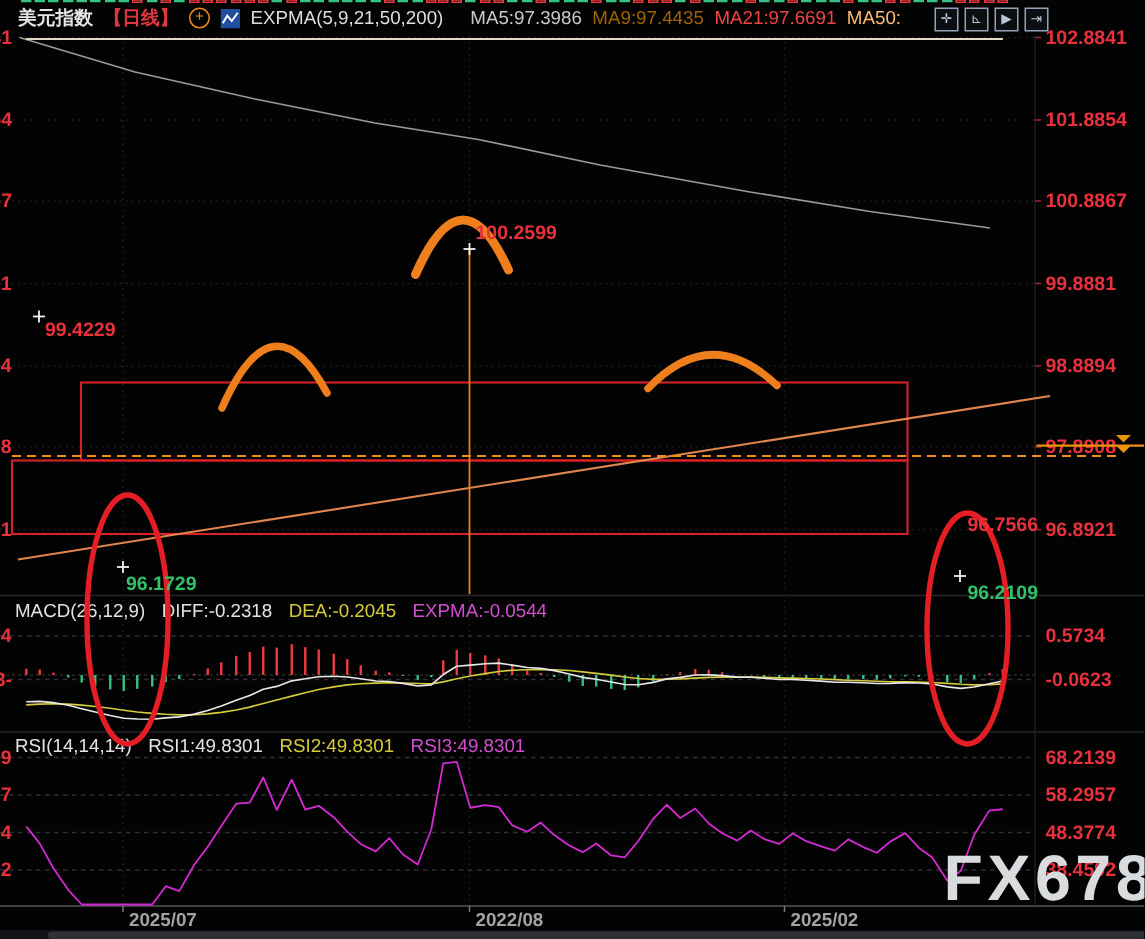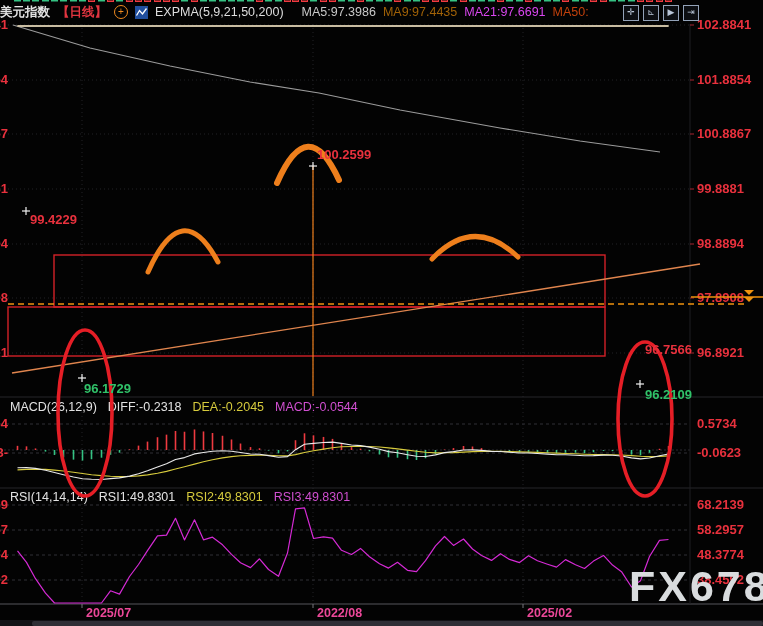--- a/index.html
+++ b/index.html
@@ -3,34 +3,34 @@
 <meta charset="utf-8">
 <style>
   html,body{margin:0;padding:0;background:#000;}
   body{width:763px;height:626px;overflow:hidden;font-family:"Liberation Sans","DejaVu Sans",sans-serif;}
   #app{position:relative;width:763px;height:626px;background:#030303;}
   svg{position:absolute;left:0;top:0;}
   #chart{z-index:1;}
   #textlayer{position:absolute;inset:0;z-index:2;pointer-events:none;}
   #overlay{z-index:3;pointer-events:none;}
   #toplabels{position:absolute;inset:0;z-index:4;pointer-events:none;}
-  #header{position:absolute;top:0;left:0;width:763px;height:24px;z-index:5;display:flex;align-items:center;gap:7px;padding-left:0;box-sizing:border-box;font-size:12.5px;}
+  #header{position:absolute;top:0;left:0;width:763px;height:24px;z-index:5;display:flex;align-items:center;gap:7px;padding-left:12px;box-sizing:border-box;font-size:12.5px;}
   .t-title{color:#e4e4e4;font-weight:700;}
   .t-period{color:#e23540;font-weight:700;}
   .plus-circle{width:12px;height:12px;border:1px solid #ef8a1f;border-radius:50%;color:#ef8a1f;font-size:10px;line-height:11px;text-align:center;}
   .t-expma{color:#dedede;}
   .t-ma5{color:#c9c9c9;margin-left:11px;}
   .t-ma9{color:#a16207;}
-  .t-ma21{color:#d946ef;}
-  .t-ma50{color:#c2410c;}
+  .t-ma21{color:#ef4444;}
+  .t-ma50{color:#fdba74;}
   #toolbar{position:absolute;right:64px;top:5px;display:flex;gap:4px;}
   .tbico{width:14px;height:14px;border:1px solid #93a2b8;color:#b9c6d8;font-size:9px;line-height:13px;text-align:center;background:#0c0e12;}
   .plabel{position:absolute;color:#e8313d;font-weight:700;font-size:13px;white-space:nowrap;}
   .frag{position:absolute;left:0;width:8px;overflow:hidden;direction:rtl;color:#e8313d;font-weight:700;font-size:13px;white-space:nowrap;}
-  .xlabel{position:absolute;color:#ec4899;font-weight:700;font-size:12.5px;white-space:nowrap;}
+  .xlabel{position:absolute;color:#a3a3a3;font-weight:700;font-size:12.5px;white-space:nowrap;}
   .panerow{position:absolute;display:flex;gap:11px;font-size:12.5px;white-space:nowrap;}
   .pw{color:#e2e2e2;} .py{color:#d6ca3d;} .pm{color:#d04fd0;}
   .ann{position:absolute;font-weight:700;font-size:13px;white-space:nowrap;text-align:right;}
   .ann-red{color:#e8313d;} .ann-green{color:#30c269;}
   #watermark{position:absolute;left:629px;top:562px;z-index:6;font-size:43px;font-weight:600;letter-spacing:3px;color:#d9dcde;pointer-events:none;}
   #scrolltrack{position:absolute;left:0;top:620px;width:763px;height:6px;background:#121216;z-index:2;}
   #scrollthumb{position:absolute;left:32px;top:621px;width:731px;height:5px;background:#2f2f36;border-radius:2px;z-index:3;}
 </style>
 </head>
 <body>
@@ -318,21 +318,21 @@
       <polyline points="17.5,469.9 26.5,469.4 35.5,469.2 45.5,469.4 54.5,470.1 63.5,471.0 73.5,472.2 82.5,473.5 91.5,474.7 101.5,475.6 110.5,476.2 119.5,476.6 129.5,476.5 138.5,475.9 147.5,474.9 157.5,473.3 166.5,471.4 175.5,469.0 184.5,466.7 194.5,464.1 203.5,461.8 212.5,459.7 222.5,457.9 231.5,456.6 240.5,455.8 250.5,455.4 259.5,455.2 268.5,455.3 278.5,455.7 287.5,455.9 295.5,454.6 304.5,452.5 313.5,450.7 323.5,449.1 332.5,447.7 341.5,446.8 351.5,446.5 360.5,446.3 369.5,446.5 379.5,447.0 388.5,447.9 397.5,448.9 407.5,450.1 416.5,451.3 425.5,452.3 435.5,452.9 444.5,452.8 453.5,452.6 463.5,452.1 472.5,451.6 481.5,451.4 491.5,451.4 500.5,451.4 509.5,451.6 519.5,451.9 528.5,452.1 537.5,452.4 547.5,452.7 556.5,453.1 565.5,453.5 575.5,453.8 584.5,454.2 593.5,454.5 603.5,454.6 612.5,454.7 621.5,455.0 631.5,455.6 640.5,456.2 649.5,456.6 659.5,456.4 668.5,455.9" fill="none" stroke="#d6ca3d" stroke-width="1.1" stroke-linejoin="round"></polyline>
       <polyline points="17.5,467.8 26.5,467.6 35.5,468.4 45.5,470.2 54.5,472.5 63.5,474.7 73.5,477.0 82.5,478.8 91.5,479.3 101.5,479.5 110.5,478.6 119.5,477.9 129.5,476.1 138.5,473.7 147.5,470.7 157.5,466.9 166.5,463.7 175.5,459.5 184.5,457.6 194.5,453.9 203.5,452.5 212.5,451.2 222.5,450.8 231.5,451.3 240.5,452.5 250.5,454.0 259.5,454.3 268.5,455.6 278.5,457.3 287.5,456.6 295.5,449.7 304.5,444.2 313.5,443.4 323.5,442.5 332.5,442.1 341.5,443.4 351.5,445.0 360.5,445.6 369.5,447.1 379.5,449.3 388.5,451.6 397.5,452.8 407.5,454.7 416.5,456.3 425.5,456.5 435.5,454.9 444.5,452.6 453.5,451.6 463.5,450.0 472.5,449.9 481.5,450.4 491.5,451.4 500.5,451.5 509.5,452.2 519.5,453.0 528.5,453.0 537.5,453.5 547.5,454.1 556.5,454.8 565.5,454.8 575.5,455.2 584.5,455.7 593.5,455.6 603.5,455.1 612.5,455.3 621.5,456.0 631.5,457.9 640.5,458.9 649.5,458.0 659.5,455.8 668.5,454.0" fill="none" stroke="#e9e9e9" stroke-width="1.1" stroke-linejoin="round"></polyline>
       <polyline points="17.5,550.9 26.5,562.4 35.5,578.7 45.5,593.2 54.5,603.0 63.5,603.0 73.5,603.0 82.5,603.0 91.5,603.0 101.5,603.0 110.5,590.8 119.5,594.1 129.5,576.5 138.5,564.5 147.5,550.6 157.5,535.8 166.5,535.1 175.5,518.3 184.5,540.0 194.5,519.8 203.5,539.8 212.5,537.2 222.5,544.8 231.5,554.4 240.5,562.8 250.5,567.6 259.5,558.8 268.5,569.5 278.5,576.3 287.5,553.0 295.5,508.9 304.5,507.9 313.5,538.5 323.5,536.8 332.5,538.1 341.5,550.3 351.5,554.5 360.5,548.4 369.5,556.7 379.5,563.7 388.5,568.1 397.5,562.3 407.5,570.3 416.5,571.6 425.5,560.7 435.5,545.9 444.5,536.5 453.5,545.4 463.5,539.0 472.5,549.0 481.5,555.5 491.5,560.4 500.5,553.7 509.5,559.4 519.5,562.6 528.5,555.7 537.5,560.8 547.5,564.2 556.5,567.1 565.5,559.6 575.5,564.7 584.5,568.5 593.5,561.1 603.5,555.4 612.5,565.1 621.5,571.7 631.5,587.0 640.5,580.7 649.5,556.5 659.5,540.4 668.5,539.5" fill="none" stroke="#d42ad4" stroke-width="1.2" stroke-linejoin="round"></polyline>
     </svg>
 
   <div id="textlayer">
     <div class="panerow" style="left:10px;top:400px;">
       <span class="pw">MACD(26,12,9)</span>
       <span class="pw">DIFF:-0.2318</span>
       <span class="py">DEA:-0.2045</span>
-      <span class="pm">MACD:-0.0544</span>
+      <span class="pm">EXPMA:-0.0544</span>
     </div>
     <div class="panerow" style="left:10px;top:490px;">
       <span class="pw">RSI(14,14,14)</span>
       <span class="pw">RSI1:49.8301</span>
       <span class="py">RSI2:49.8301</span>
       <span class="pm">RSI3:49.8301</span>
     </div>
   <div class="plabel" style="left: 697px; top: 17px;">102.8841</div>
       <div class="frag" style="top: 17px;">102.8841</div>
       <div class="plabel" style="left: 697px; top: 72px;">101.8854</div>

